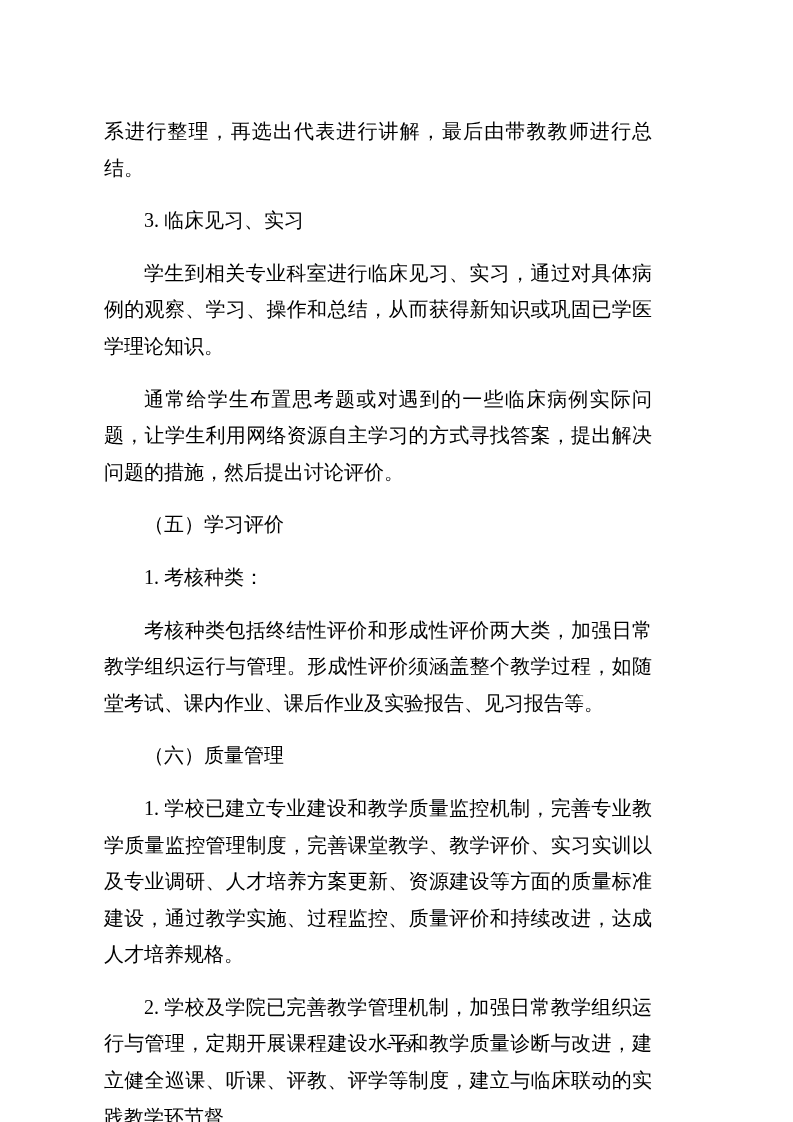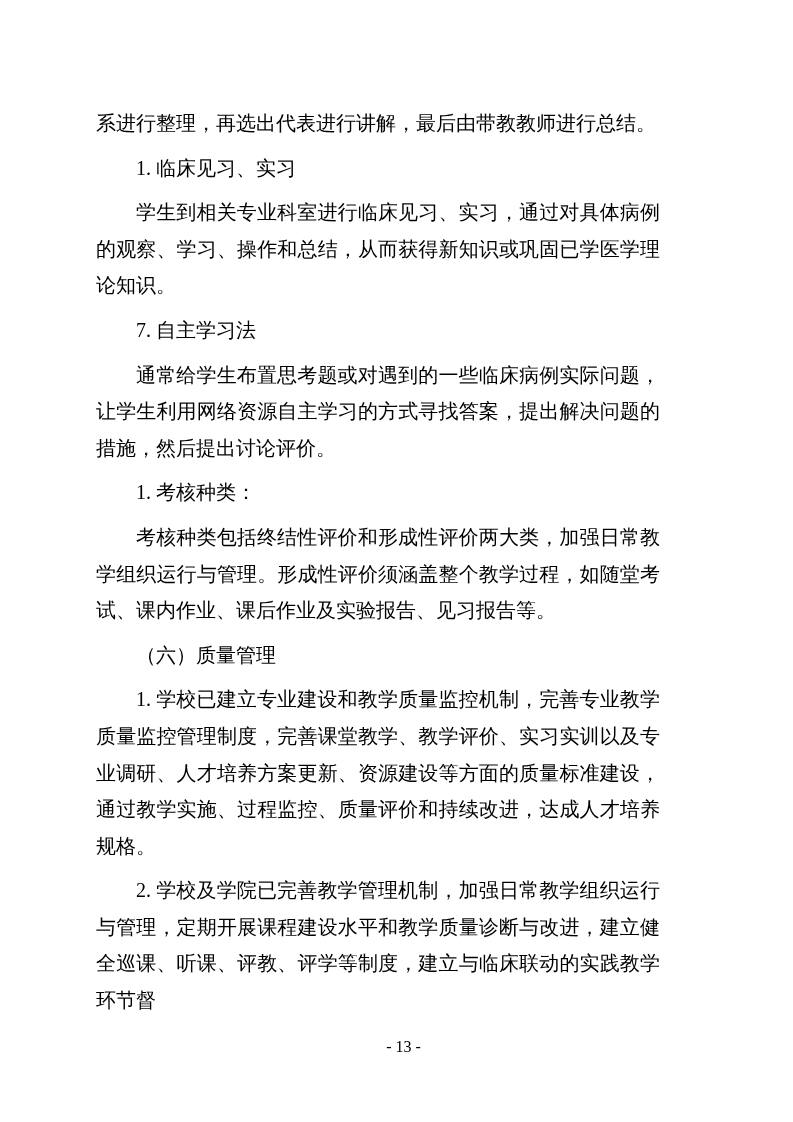--- a/index.html
+++ b/index.html
@@ -20,21 +20,21 @@
     position: absolute;
     left: 88px;
     top: 97px;
     width: 580px;
     font-size: 20px;
     line-height: 36.6px;
     text-align: justify;
     letter-spacing: 0;
   }
   .para {
-    margin: 8px;
+    margin: 16px;
     padding: 0;
     text-indent: 2em;
   }
   .para.no-indent {
     text-indent: 0;
   }
   .footer {
     position: absolute;
     left: 0;
     top: 1036px;
@@ -45,24 +45,24 @@
     color: #000000;
     padding-left: 7px;
   }
 </style>
 </head>
 <body>
 
 <div class="page">
   <div class="content">
     <p class="para no-indent">系进行整理，再选出代表进行讲解，最后由带教教师进行总结。</p>
-    <p class="para">1. 临床见习、实习</p>
+    <p class="para">3. 临床见习、实习</p>
     <p class="para">学生到相关专业科室进行临床见习、实习，通过对具体病例的观察、学习、操作和总结，从而获得新知识或巩固已学医学理论知识。</p>
-    <p class="para">7. 自主学习法</p>
     <p class="para">通常给学生布置思考题或对遇到的一些临床病例实际问题，让学生利用网络资源自主学习的方式寻找答案，提出解决问题的措施，然后提出讨论评价。</p>
+    <p class="para">（五）学习评价</p>
     <p class="para">1. 考核种类：</p>
     <p class="para">考核种类包括终结性评价和形成性评价两大类，加强日常教学组织运行与管理。形成性评价须涵盖整个教学过程，如随堂考试、课内作业、课后作业及实验报告、见习报告等。</p>
     <p class="para">（六）质量管理</p>
     <p class="para">1. 学校已建立专业建设和教学质量监控机制，完善专业教学质量监控管理制度，完善课堂教学、教学评价、实习实训以及专业调研、人才培养方案更新、资源建设等方面的质量标准建设，通过教学实施、过程监控、质量评价和持续改进，达成人才培养规格。</p>
     <p class="para">2. 学校及学院已完善教学管理机制，加强日常教学组织运行与管理，定期开展课程建设水平和教学质量诊断与改进，建立健全巡课、听课、评教、评学等制度，建立与临床联动的实践教学环节督</p>
   </div>
   <div class="footer">
     <span>- 13 -</span>
   </div>
 </div>

